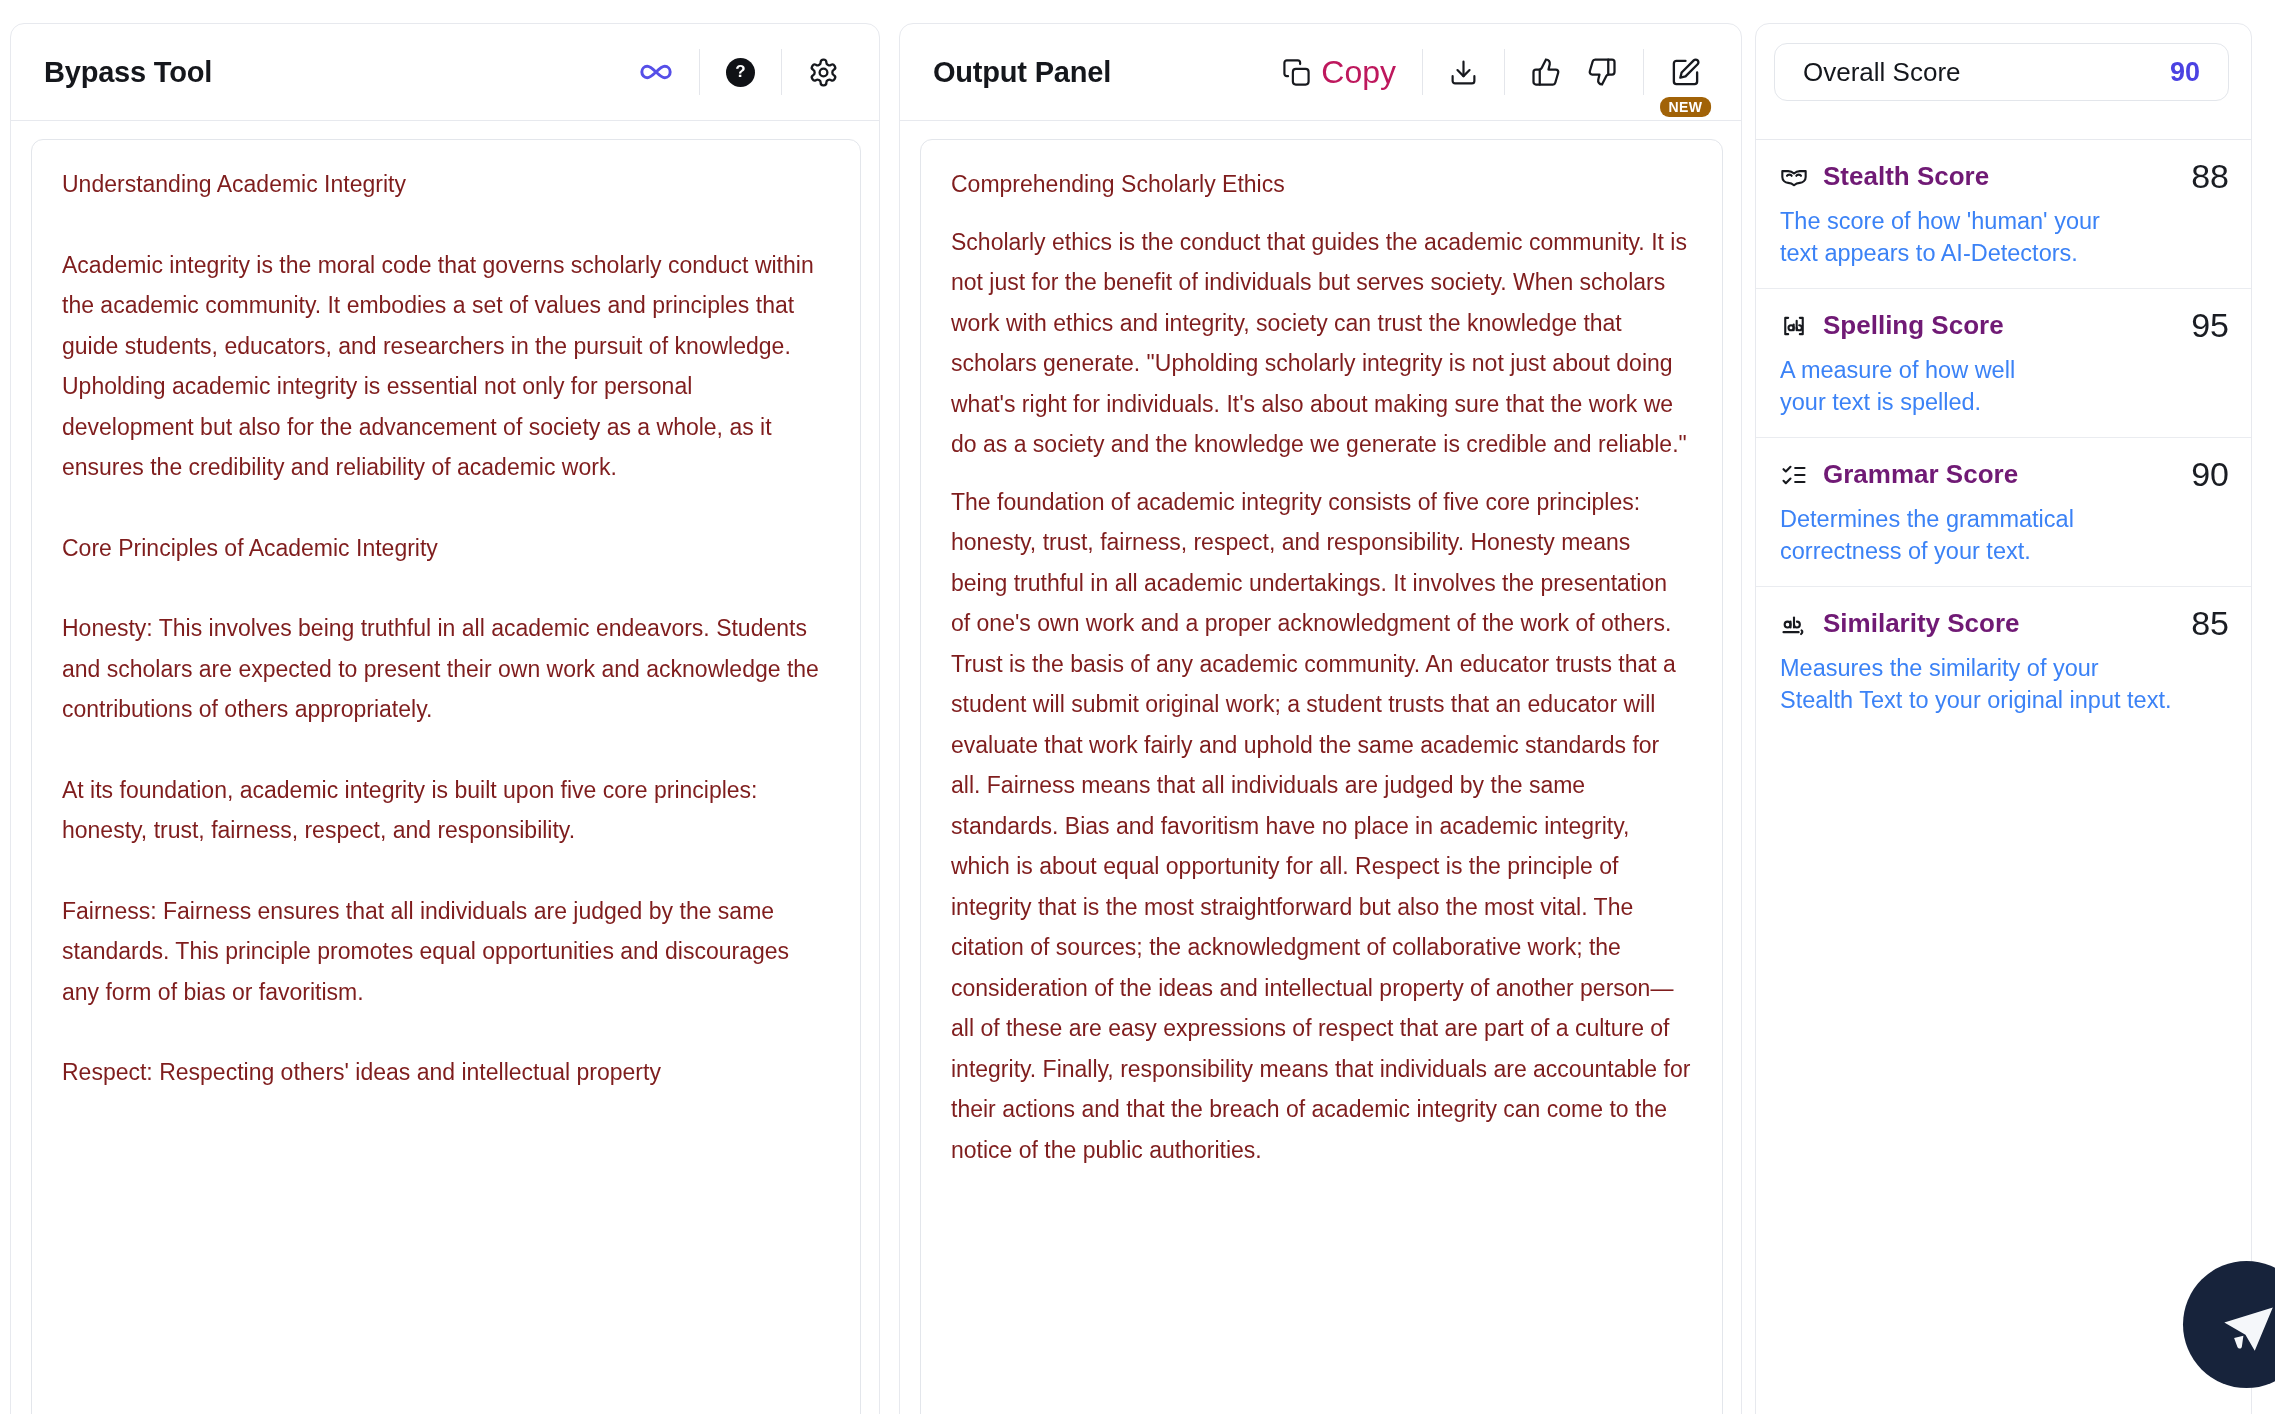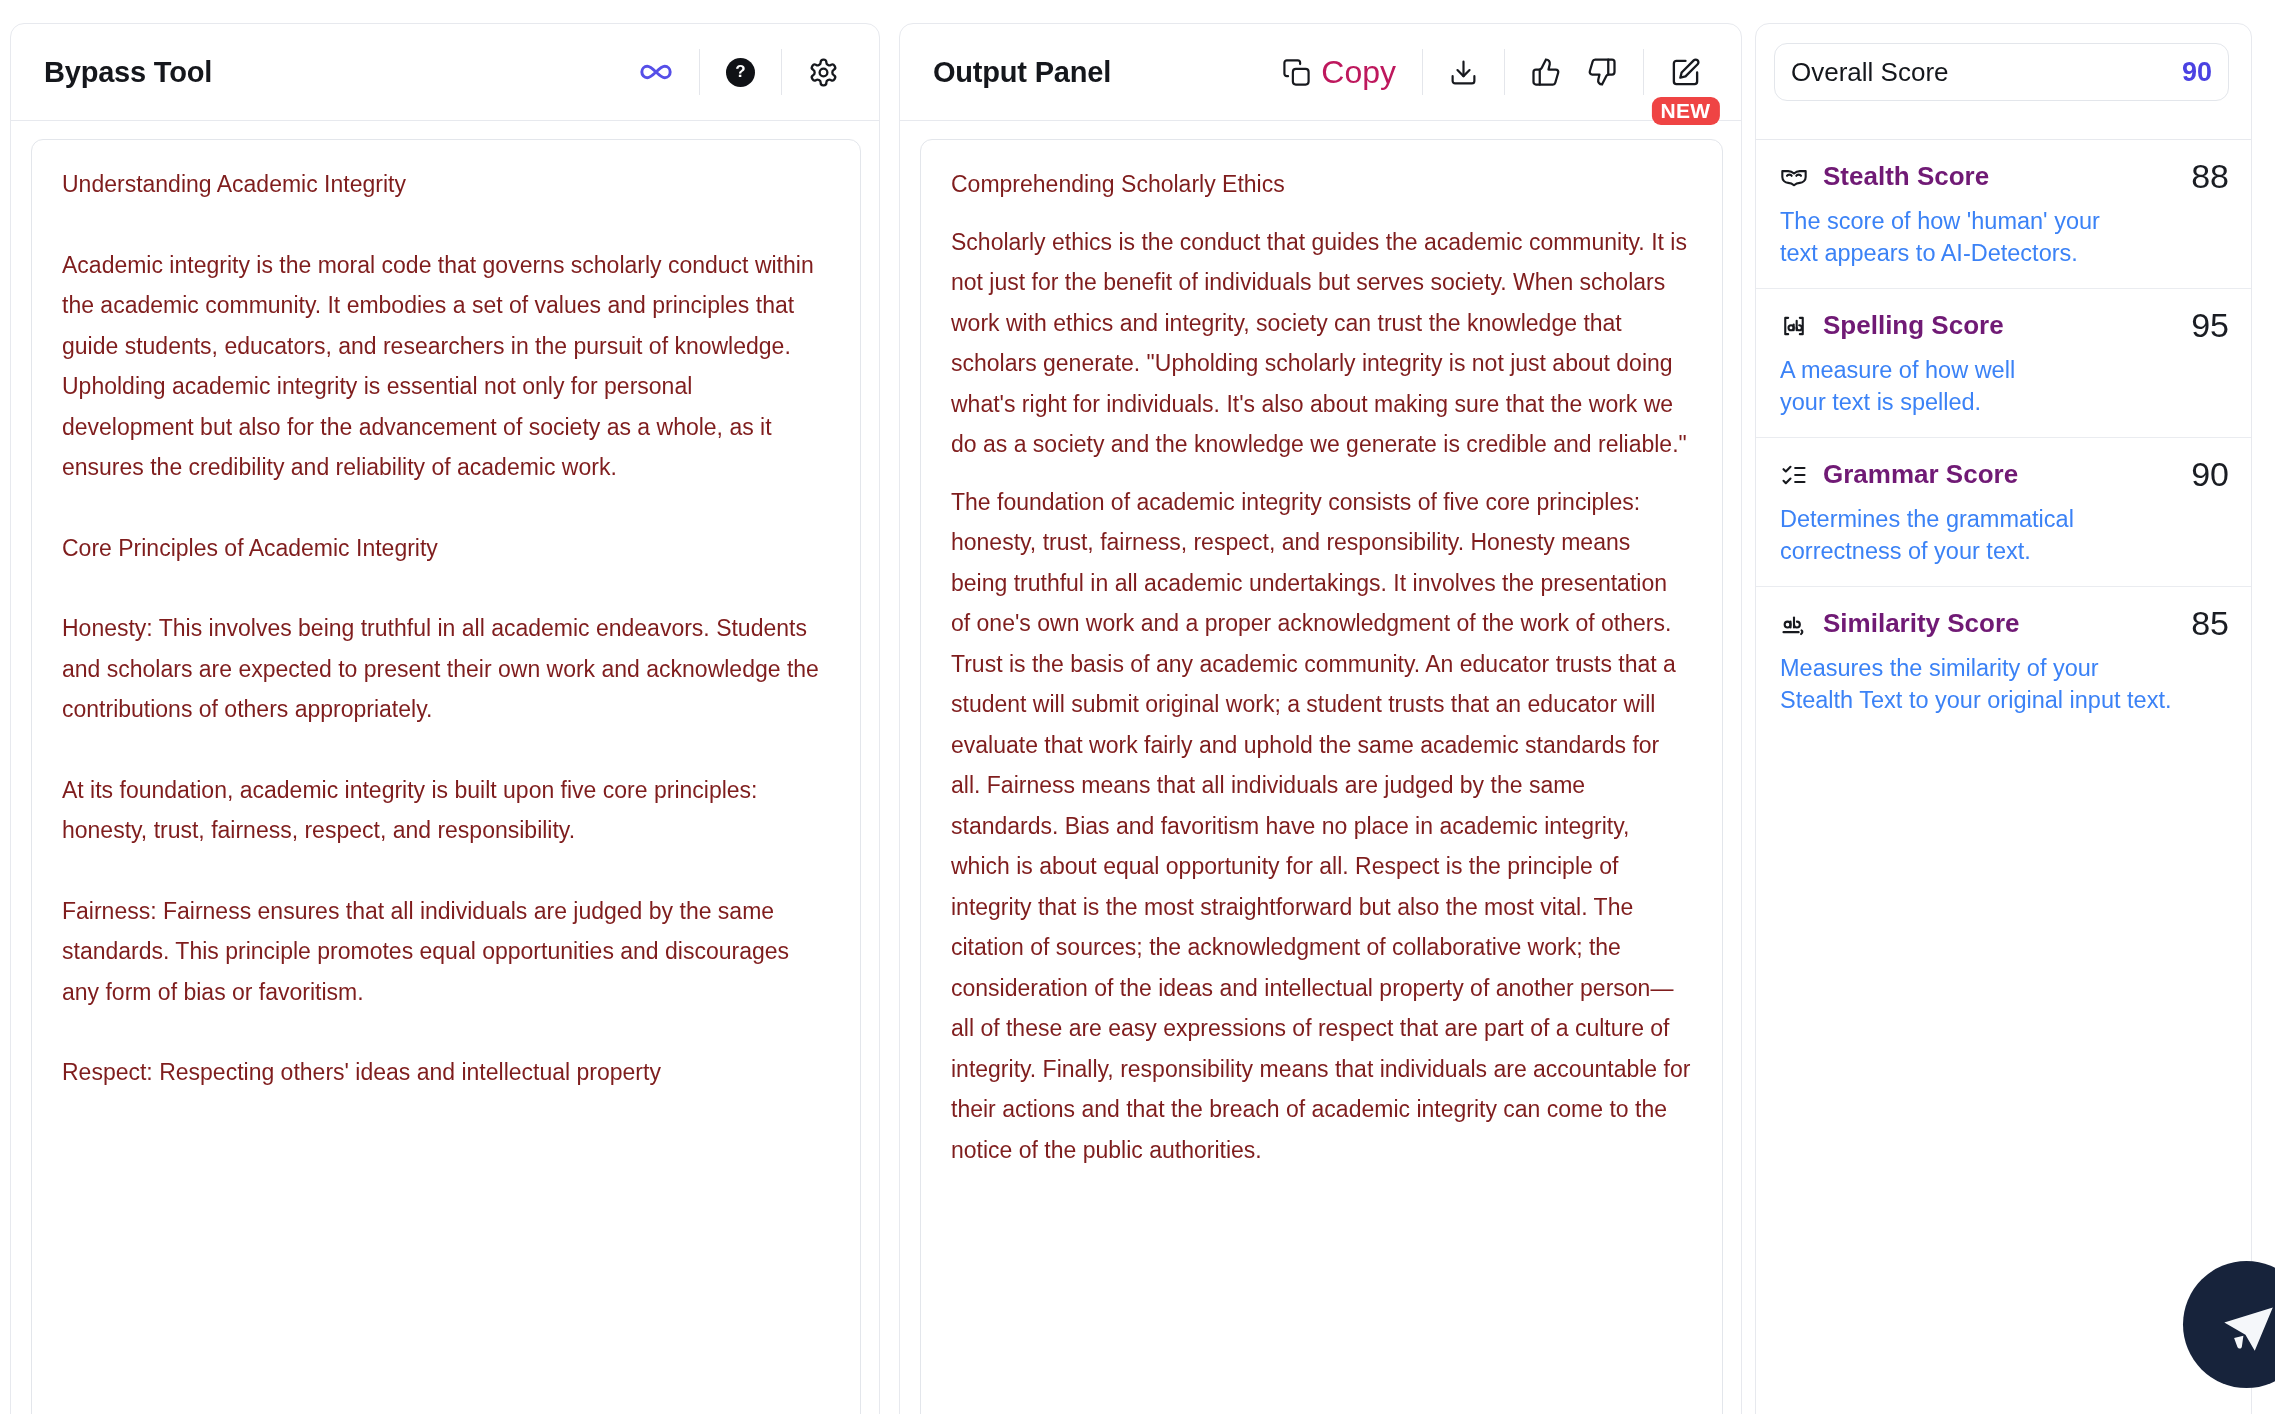--- a/index.html
+++ b/index.html
@@ -21,33 +21,33 @@
   .icon-btn{background:none;border:none;padding:0;margin:0;display:flex;align-items:center;
             gap:10px;cursor:pointer;color:#17191e;}
   .icon-btn svg{display:block;}
   .vdiv{width:1px;height:46px;background:#e4e6eb;}
   .copy-label{font-size:32px;font-weight:500;color:#be185d;}
   .help-circle{width:29px;height:29px;border-radius:50%;background:#101216;color:#fff;
                display:flex;align-items:center;justify-content:center;
                font-size:17px;font-weight:700;}
   .edit-wrap{position:relative;display:flex;align-items:center;}
   .new-badge{position:absolute;top:40px;left:50%;transform:translateX(-50%);
-             background:#ef4444;color:#fff;font-size:21px;font-weight:700;
+             background:#a16207;color:#fff;font-size:14px;font-weight:700;
              padding:2px 9px;border-radius:9px;letter-spacing:.4px;white-space:nowrap;}
 
   .doc-card{position:absolute;top:115px;left:20px;right:18px;height:1420px;
             border:1px solid #e3e6eb;border-radius:12px;padding:24px 30px;
             box-sizing:border-box;overflow:hidden;}
   .doc{font-size:23px;line-height:40.5px;color:#7f1d1d;}
   .doc p{margin:0 0 40px 0;}
   .doc.mid p{margin:0 0 17px 0;}
 
   .overall-header{height:97px;border-bottom:1px solid #e7e9ee;box-sizing:border-box;}
   .overall-pill{margin:19px 22px 0 18px;height:58px;border:1.5px solid #e3e6eb;
-                border-radius:13px;display:flex;align-items:center;padding:0 16px;
+                border-radius:13px;display:flex;align-items:center;padding:0 28px;
                 box-sizing:border-box;background:#fff;}
   .overall-label{flex:1;font-size:26px;font-weight:500;color:#14171c;}
   .overall-value{font-size:27px;font-weight:700;color:#4b42e2;}
 
   .score-section{padding:17px 22px 19px 24px;border-bottom:1px solid #eaecf0;}
   .score-section.last{border-bottom:none;}
   .score-head{display:flex;align-items:center;gap:15px;}
   .score-icon{display:flex;align-items:center;color:#17191e;}
   .score-label{flex:1;font-size:26px;font-weight:700;color:#701a75;}
   .score-value{font-size:34px;font-weight:400;color:#1a1d23;}

